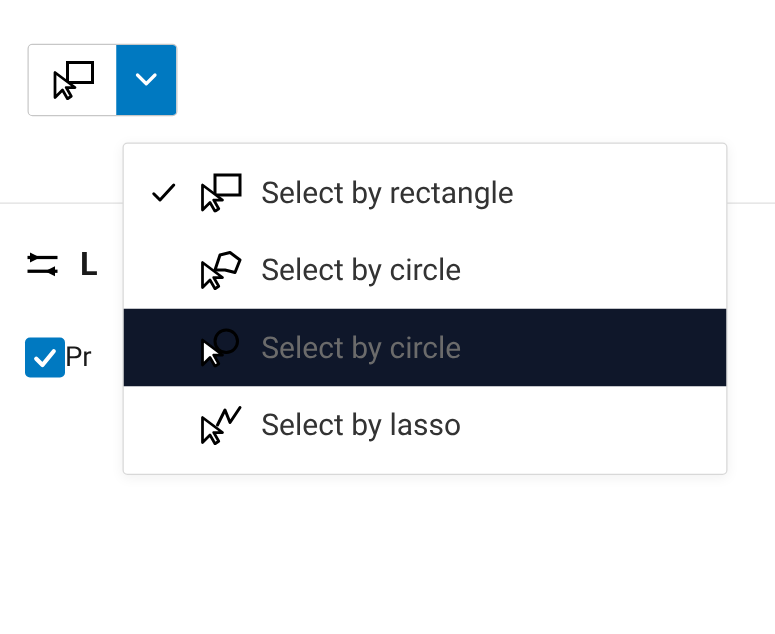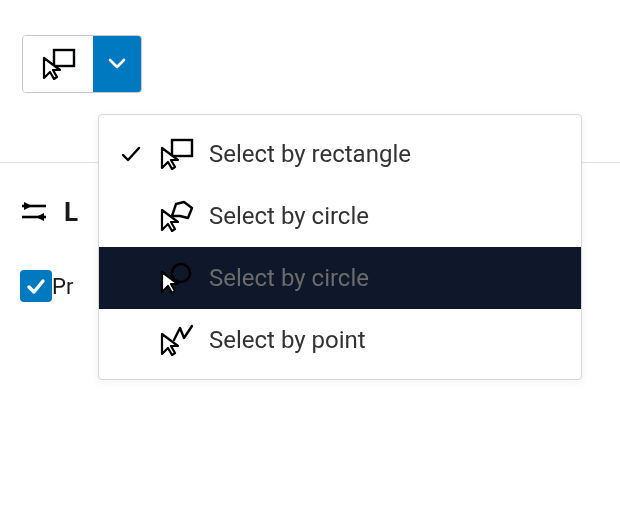--- a/index.html
+++ b/index.html
@@ -223,19 +223,19 @@
     </div>
 
     <div class="dd-item">
       <span class="dd-check"></span>
       <span class="dd-icon">
         <svg width="36" height="32" viewBox="0 0 36 32">
           <path d="M16 16 L22 4 L26 14 L34 2" fill="none" stroke="#000" stroke-width="2.4" stroke-linejoin="round" stroke-linecap="round"></path>
           <path d="M4 10 L4 30 L10 24 L14 31 L17 29 L13 22 L20 22 Z" fill="#fff" stroke="#000" stroke-width="2.2" stroke-linejoin="round"></path>
         </svg>
       </span>
-      <span class="dd-label">Select by point</span>
+      <span class="dd-label">Select by lasso</span>
     </div>
 
 
   </div>
 
 </div>
 
 </body></html>

